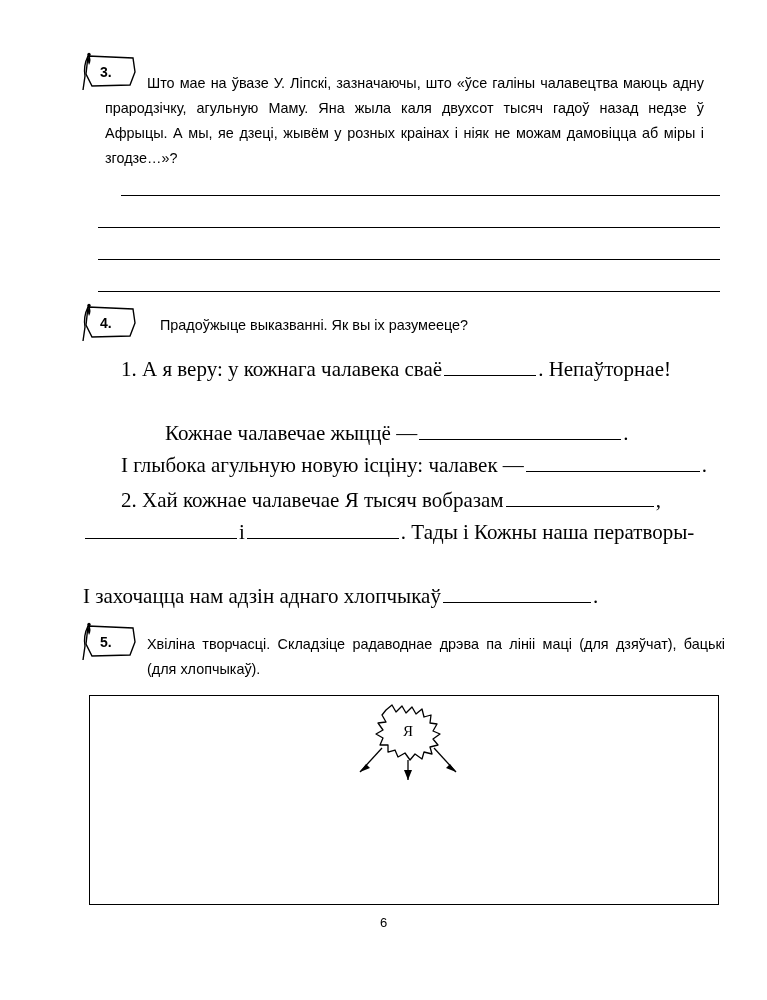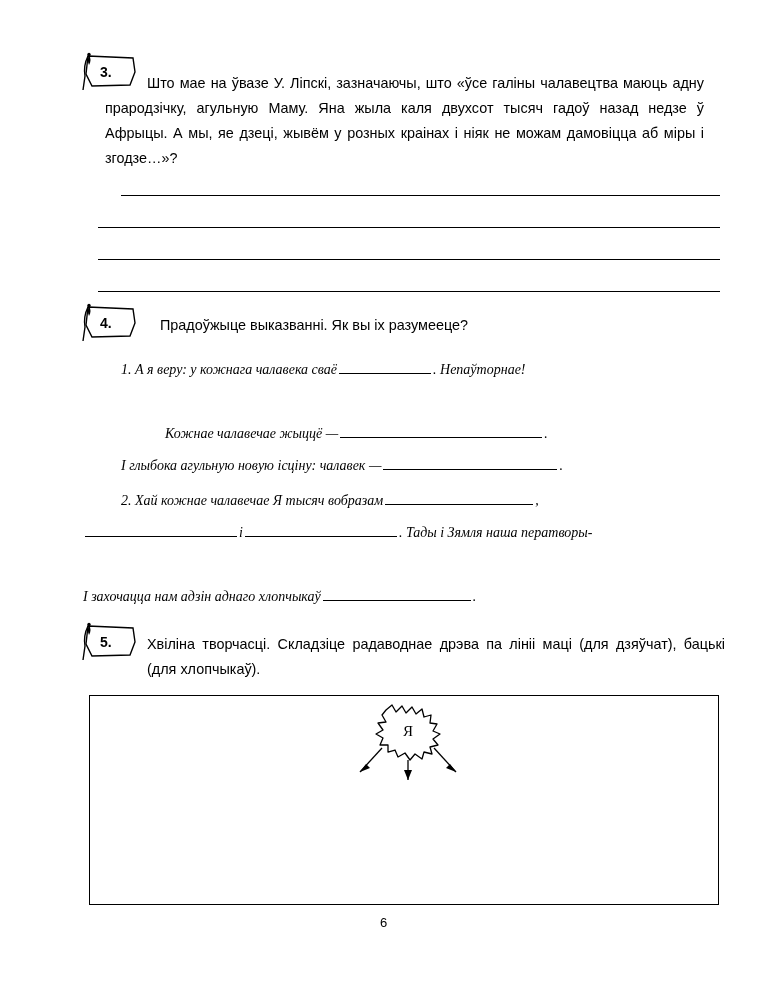--- a/index.html
+++ b/index.html
@@ -53,24 +53,23 @@
     line-height: 25px;
     text-align: justify;
     color: #000;
   }
   .q-text-indent {
     text-indent: 42px;
   }
 
   .serif {
     font-family: "Liberation Serif", serif;
-    font-size: 14px;
+    font-size: 21px;
     line-height: 31px;
     color: #000;
-    font-style: italic;
   }
 
   
   .rule {
     position: absolute;
     height: 0;
     border-bottom: 1.3px solid #000;
   }
 
   
@@ -154,21 +153,21 @@
   <div class="block serif" style="left:121px; top:450px; width:610px;">
     <span>І глыбока агульную новую ісціну: чалавек —</span><span class="blank" style="width:174px;"></span><span>.</span>
   </div>
 
   <div class="block serif" style="left:121px; top:485px; width:610px;">
     <span>2.</span>
     <span>Хай  кожнае  чалавечае  Я  тысяч  вобразам</span><span class="blank" style="width:148px;"></span><span>,</span>
   </div>
 
   <div class="block serif" style="left:83px; top:517px; width:640px;">
-    <span class="blank" style="width:152px;"></span><span>і</span><span class="blank" style="width:152px;"></span><span>. Тады і Зямля наша ператворы-</span>
+    <span class="blank" style="width:152px;"></span><span>і</span><span class="blank" style="width:152px;"></span><span>. Тады і Кожны наша ператворы-</span>
   </div>
 
 
   <div class="block serif" style="left:83px; top:581px; width:640px;">
     <span>І захочацца нам адзін аднаго хлопчыкаў</span><span class="blank" style="width:148px;"></span><span>.</span>
   </div>
 
   <div class="ex-marker" style="left:78px; top:622px;">
     <svg width="62" height="40" viewBox="0 0 62 40">
       <path d="M10 4 L55 6 L57 20 L52 33 L14 34 L8 22 Z" fill="#ffffff" stroke="#000000" stroke-width="1.4"></path>

